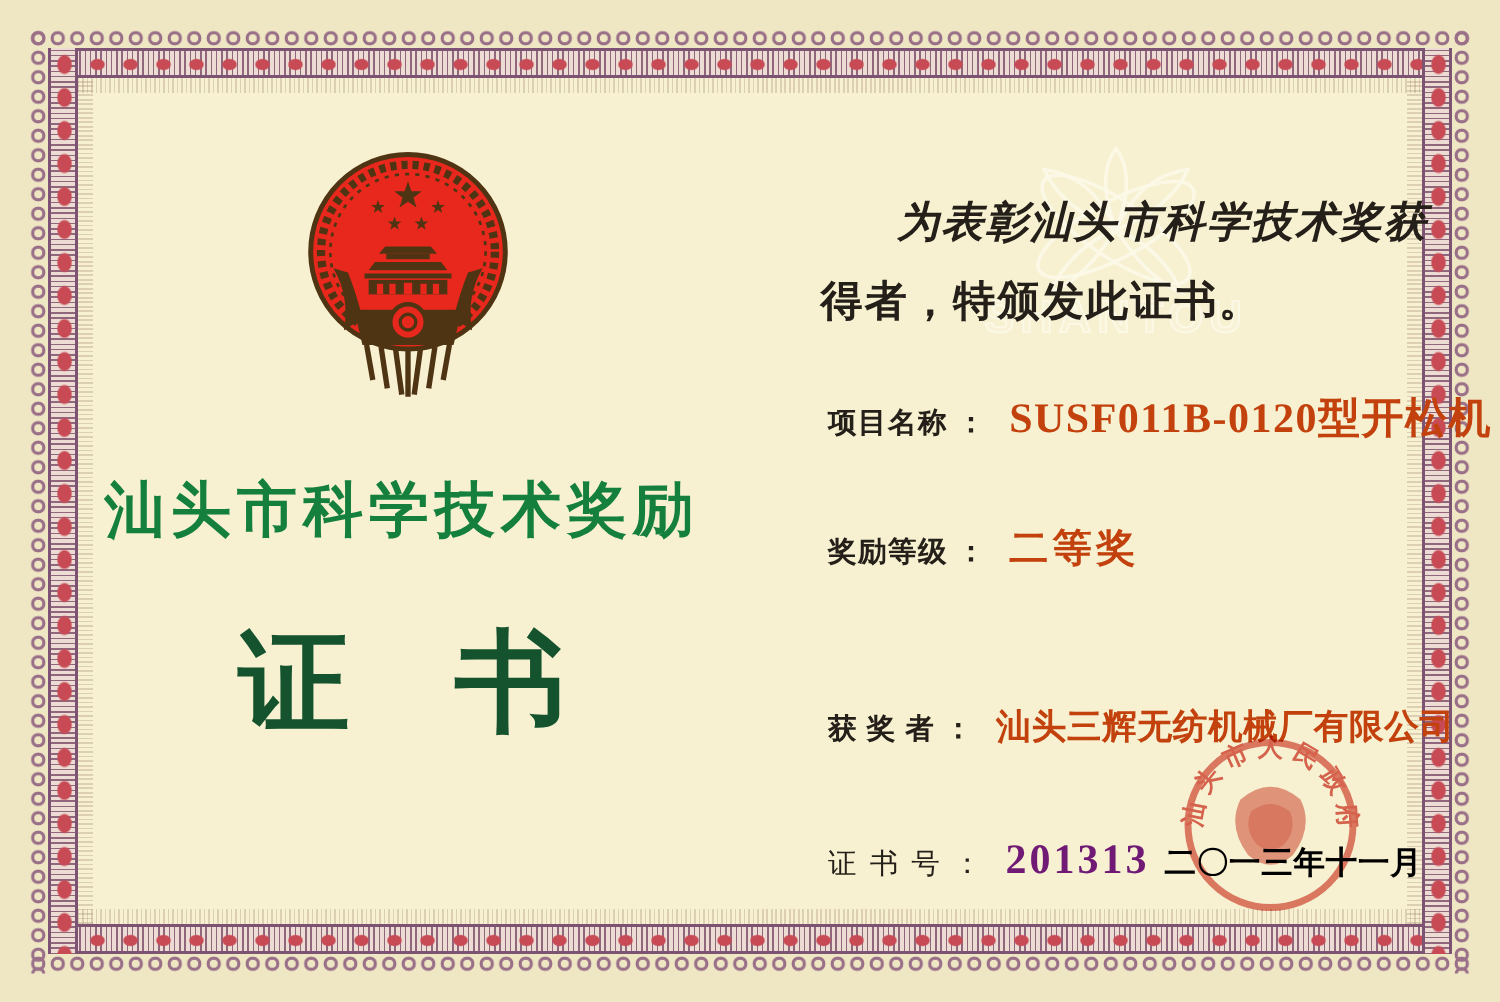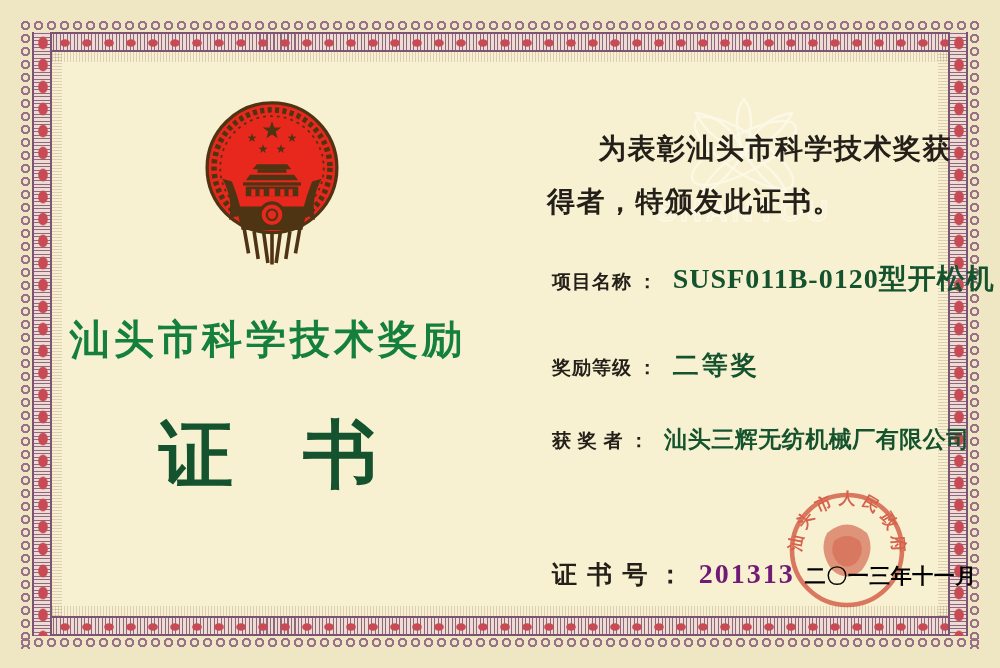--- a/index.html
+++ b/index.html
@@ -45,30 +45,30 @@
   .emblem{position:absolute;left:203px;top:98px;width:138px;height:170px;}
   .title{position:absolute;left:48px;top:312px;width:440px;text-align:center;
     font-family:"Liberation Sans","DejaVu Sans",sans-serif;font-weight:bold;
     font-size:40px;letter-spacing:4px;color:#15803d;}
   .cert-word{position:absolute;left:48px;top:406px;width:440px;text-align:center;
     font-family:"Liberation Sans","DejaVu Sans",sans-serif;font-weight:bold;
     font-size:74px;letter-spacing:70px;text-indent:70px;color:#14532d;}
   
   .intro{position:absolute;left:547px;top:122px;width:410px;
     font-weight:bold;font-size:28px;letter-spacing:1.5px;line-height:53px;color:#242019;}
-  .intro .l1{display:block;text-indent:51px;}
+  .intro .l1{display:block;text-indent:51px;font-style:italic;}
   .intro .l2{display:block;}
   .frow{position:absolute;left:552px;display:flex;align-items:baseline;white-space:pre;justify-content:space-between;}
   .flabel{font-weight:bold;font-size:19px;letter-spacing:1px;color:#242019;}
-  .fvalue{font-weight:bold;margin-left:15px;color:#14532d;}
+  .fvalue{font-weight:bold;margin-left:15px;color:#c2410c;}
   .row1{top:260px;} .row1 .fvalue{font-size:28px;letter-spacing:1px;}
   .row2{top:348px;} .row2 .fvalue{font-size:26px;letter-spacing:3px;}
-  .row3{top:424px;} .row3 .fvalue{font-size:23px;letter-spacing:0.5px;}
+  .row3{top:424px;} .row3 .fvalue{font-size:23px;letter-spacing:0.5px;margin-top:45px;}
   .certline{position:absolute;left:552px;top:558px;display:flex;align-items:baseline;white-space:pre;}
-  .cno-label{font-weight:bold;font-size:25px;letter-spacing:2px;color:#242019;}
+  .cno-label{font-weight:normal;font-size:19px;letter-spacing:2px;color:#242019;}
   .cno{font-weight:bold;font-size:28px;letter-spacing:2px;margin-left:14px;color:#701a75;}
   .cdate{font-weight:bold;font-size:21px;letter-spacing:0.5px;margin-left:10px;color:#000000;}
   
   .watermark{position:absolute;left:638px;top:95px;width:212px;height:152px;opacity:.55;pointer-events:none;}
   .seal{position:absolute;left:786px;top:488px;width:122px;height:124px;
     mix-blend-mode:multiply;opacity:.92;filter:blur(.4px);pointer-events:none;}
 </style>
 </head>
 <body>
 

